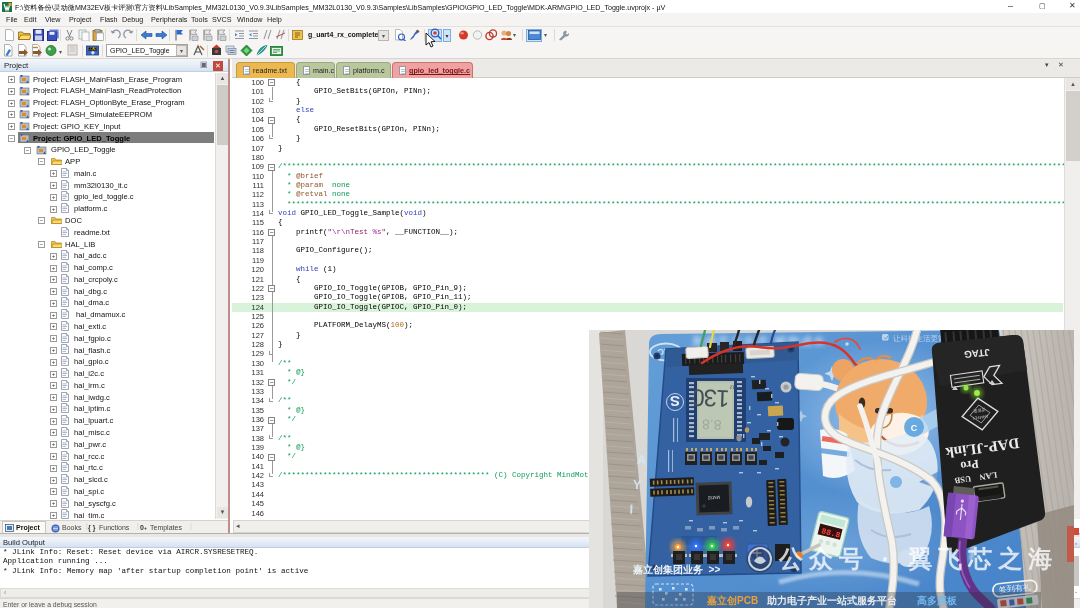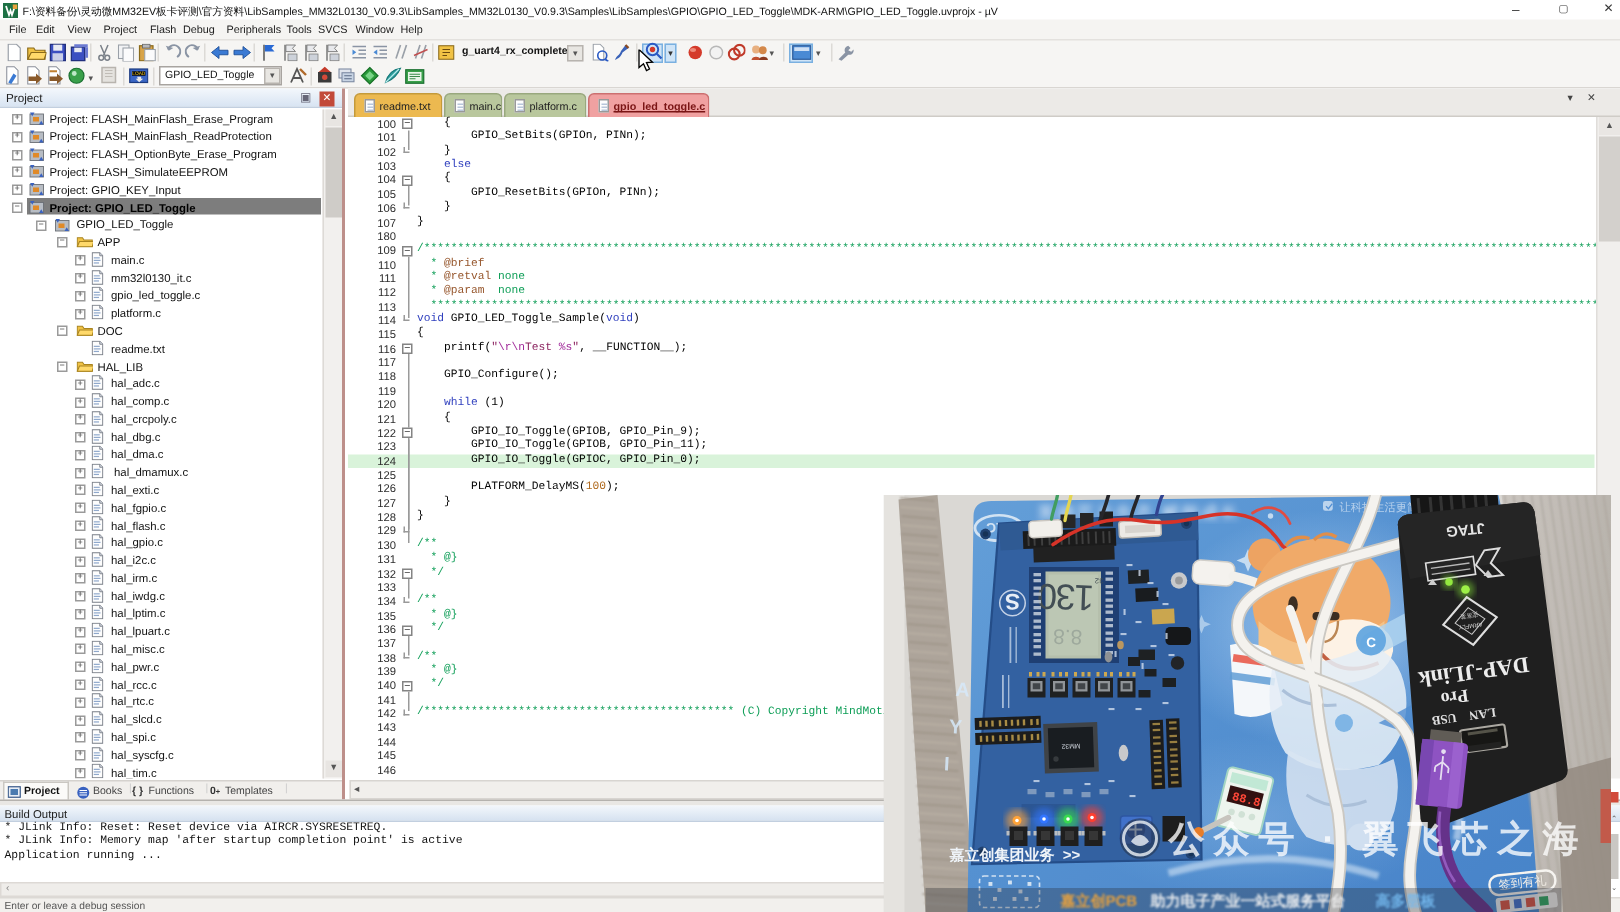--- a/index.html
+++ b/index.html
@@ -827,22 +827,22 @@
 <div class="cl">        GPIO_SetBits(GPIOn, PINn);</div>
 <div class="cl">    }</div>
 <div class="cl">    <span class="kw">else</span></div>
 <div class="cl">    {</div>
 <div class="cl">        GPIO_ResetBits(GPIOn, PINn);</div>
 <div class="cl">    }</div>
 <div class="cl">}</div>
 <div class="cl">&nbsp;</div>
 <div class="cl"><span class="grn">/********************************************************************************************************************************************************************************</span></div>
 <div class="cl"><span class="grn">  *</span> <span class="brn">@brief</span></div>
+<div class="cl"><span class="grn">  *</span> <span class="brn">@param</span>  <span class="grn">none</span></div>
 <div class="cl"><span class="grn">  *</span> <span class="brn">@retval</span> <span class="grn">none</span></div>
-<div class="cl"><span class="grn">  *</span> <span class="brn">@param</span>  <span class="grn">none</span></div>
 <div class="cl"><span class="grn">  ******************************************************************************************************************************************************************************/</span></div>
 <div class="cl"><span class="kw">void</span> GPIO_LED_Toggle_Sample(<span class="kw">void</span>)</div>
 <div class="cl">{</div>
 <div class="cl">    printf(<span class="str1">"</span><span class="str2">\r\n</span><span class="str1">Test </span><span class="str2">%s</span><span class="str1">"</span>, __FUNCTION__);</div>
 <div class="cl">&nbsp;</div>
 <div class="cl">    GPIO_Configure();</div>
 <div class="cl">&nbsp;</div>
 <div class="cl">    <span class="kw">while</span> (1)</div>
 <div class="cl">    {</div>
 <div class="cl">        GPIO_IO_Toggle(GPIOB, GPIO_Pin_9);</div>
@@ -880,22 +880,22 @@
     <span class="abs" style="left:813px;top:2px;color:#444;font-size:7px">▾</span>
     <span class="abs" style="left:826px;top:2px;color:#444;font-size:7px">✕</span>
   </div>
 
   <div class="abs" style="left:0;top:533px;width:1080px;height:4px;background:#e9e7e4;border-top:1px solid #b5b2ae"></div>
   <div class="abs" id="bohead">
       <span class="abs" style="left:3px;top:1px">Build Output</span>
     </div>
   <div class="abs mono" id="botext">
     <div>* JLink Info: Reset: Reset device via AIRCR.SYSRESETREQ.</div>
+    <div>Application running ...</div>
     <div>* JLink Info: Memory map 'after startup completion point' is active</div>
-    <div>Application running ...</div>
   </div>
   <div class="abs" id="bohsb">
       <span class="abs" style="left:3px;top:0px;color:#888;font-size:7px">‹</span>
     </div>
   <div class="abs" id="statusbar">
       <span class="abs" style="left:3px;top:2px">Enter or leave a debug session</span>
     </div>
   <div class="abs" style="left:1074px;top:528px;width:5px;height:7px;background:#d24a3a"></div>
   <span class="abs" style="left:1074px;top:542px;font-size:5px;color:#666">⌃</span>
   <div class="abs" style="left:1074px;top:556px;width:5px;height:30px;background:#cac7c3"></div>

